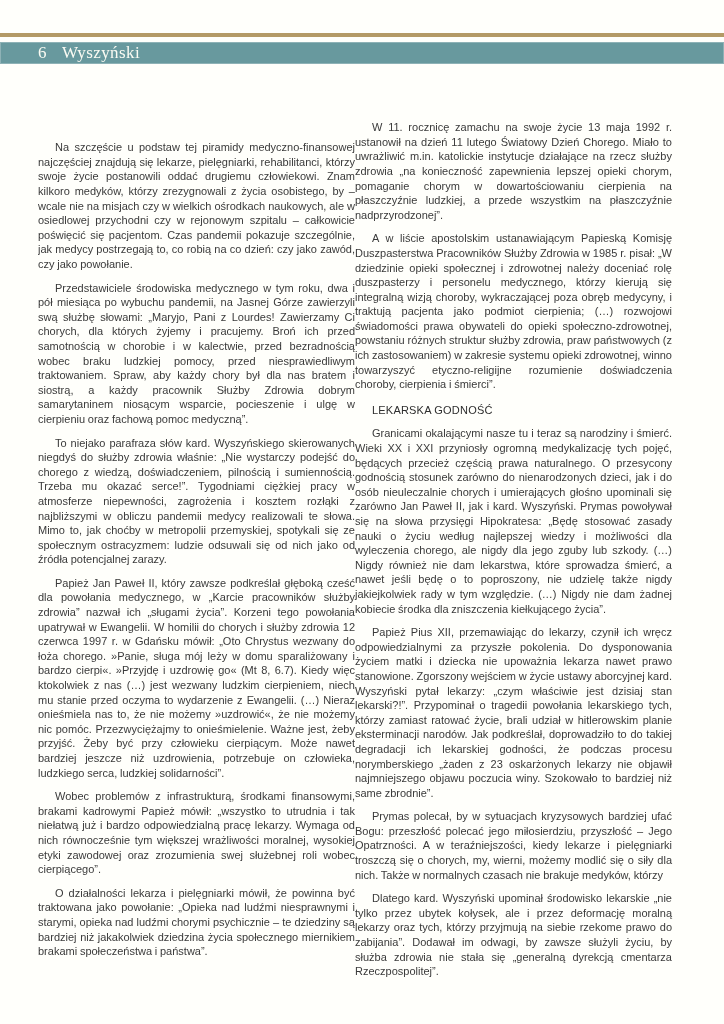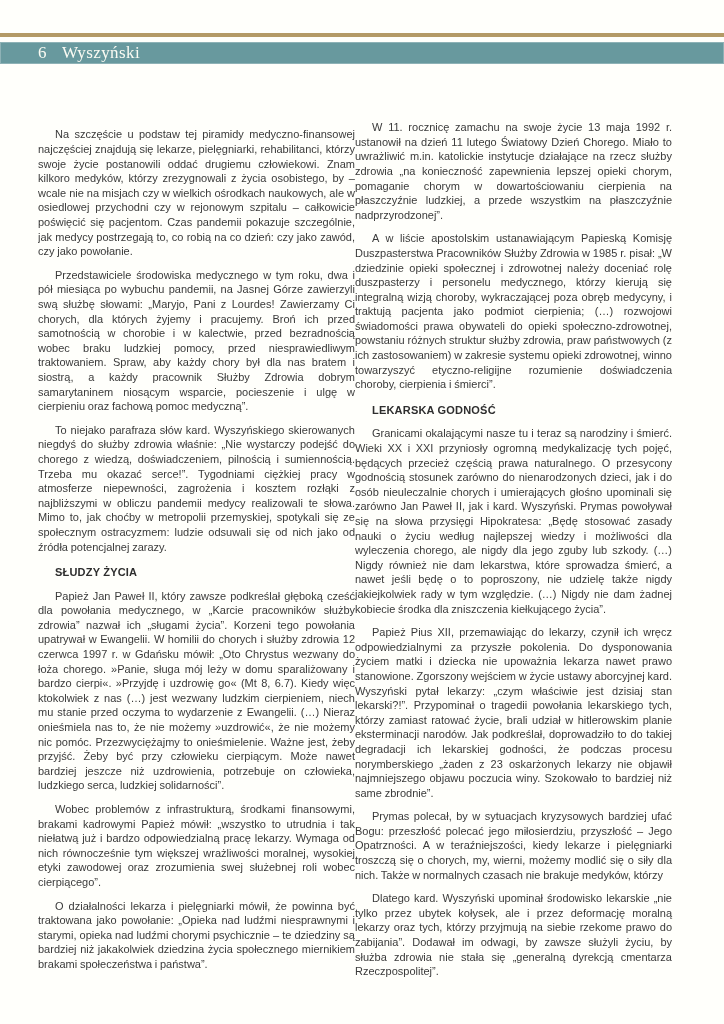--- a/index.html
+++ b/index.html
@@ -60,42 +60,41 @@
     text-align: justify;
     font-size: 11px;
     line-height: 14.6px;
     word-spacing: -0.3px;
     color: #3a3a3a;
   }
   .subhead {
     margin: 11px 0 9px 0;
     padding-left: 17px;
     font-size: 11px;
-    font-weight: 700;
+    font-weight: 400;
     letter-spacing: 0.2px;
     color: #2e2e2e;
     line-height: 14.6px;
   }
 </style>
 </head>
 <body style="background: rgb(255, 255, 251);">
 
 <div class="gold-rule" style="background: rgb(180, 154, 102);"></div>
 
 <div class="header-band" style="background: rgb(104, 153, 158); color: rgb(251, 251, 243);">
   <span class="page-num">6</span>
   <span class="section-title">Wyszyński</span>
 </div>
 
 <div class="content">
   <div class="col">
     <p class="para">Na szczęście u podstaw tej piramidy medyczno-finansowej najczęściej znajdują się lekarze, pielęgniarki, rehabilitanci, którzy swoje życie postanowili oddać drugiemu człowiekowi. Znam kilkoro medyków, którzy zrezygnowali z życia osobistego, by – wcale nie na misjach czy w wielkich ośrodkach naukowych, ale w osiedlowej przychodni czy w rejonowym szpitalu – całkowicie poświęcić się pacjentom. Czas pandemii pokazuje szczególnie, jak medycy postrzegają to, co robią na co dzień: czy jako zawód, czy jako powołanie.</p>
     <p class="para">Przedstawiciele środowiska medycznego w tym roku, dwa i pół miesiąca po wybuchu pandemii, na Jasnej Górze zawierzyli swą służbę słowami: „Maryjo, Pani z Lourdes! Zawierzamy Ci chorych, dla których żyjemy i pracujemy. Broń ich przed samotnością w chorobie i w kalectwie, przed bezradnością wobec braku ludzkiej pomocy, przed niesprawiedliwym traktowaniem. Spraw, aby każdy chory był dla nas bratem i siostrą, a każdy pracownik Służby Zdrowia dobrym samarytaninem niosącym wsparcie, pocieszenie i ulgę w cierpieniu oraz fachową pomoc medyczną”.</p>
     <p class="para">To niejako parafraza słów kard. Wyszyńskiego skierowanych niegdyś do służby zdrowia właśnie: „Nie wystarczy podejść do chorego z wiedzą, doświadczeniem, pilnością i sumiennością. Trzeba mu okazać serce!”. Tygodniami ciężkiej pracy w atmosferze niepewności, zagrożenia i kosztem rozłąki z najbliższymi w obliczu pandemii medycy realizowali te słowa. Mimo to, jak choćby w metropolii przemyskiej, spotykali się ze społecznym ostracyzmem: ludzie odsuwali się od nich jako od źródła potencjalnej zarazy.</p>
-    <h3 class="subhead">SŁUDZY ŻYCIA</h3>
     <p class="para">Papież Jan Paweł II, który zawsze podkreślał głęboką cześć dla powołania medycznego, w „Karcie pracowników służby zdrowia” nazwał ich „sługami życia”. Korzeni tego powołania upatrywał w Ewangelii. W homilii do chorych i służby zdrowia 12 czerwca 1997 r. w Gdańsku mówił: „Oto Chrystus wezwany do łoża chorego. »Panie, sługa mój leży w domu sparaliżowany i bardzo cierpi«. »Przyjdę i uzdrowię go« (Mt 8, 6.7). Kiedy więc ktokolwiek z nas (…) jest wezwany ludzkim cierpieniem, niech mu stanie przed oczyma to wydarzenie z Ewangelii. (…) Nieraz onieśmiela nas to, że nie możemy »uzdrowić«, że nie możemy nic pomóc. Przezwyciężajmy to onieśmielenie. Ważne jest, żeby przyjść. Żeby być przy człowieku cierpiącym. Może nawet bardziej jeszcze niż uzdrowienia, potrzebuje on człowieka, ludzkiego serca, ludzkiej solidarności”.</p>
     <p class="para">Wobec problemów z infrastrukturą, środkami finansowymi, brakami kadrowymi Papież mówił: „wszystko to utrudnia i tak niełatwą już i bardzo odpowiedzialną pracę lekarzy. Wymaga od nich równocześnie tym większej wrażliwości moralnej, wysokiej etyki zawodowej oraz zrozumienia swej służebnej roli wobec cierpiącego”.</p>
     <p class="para">O działalności lekarza i pielęgniarki mówił, że powinna być traktowana jako powołanie: „Opieka nad ludźmi niesprawnymi i starymi, opieka nad ludźmi chorymi psychicznie – te dziedziny są bardziej niż jakakolwiek dziedzina życia społecznego miernikiem brakami społeczeństwa i państwa”.</p>
   </div>
   <div class="col">
     <p class="para">W 11. rocznicę zamachu na swoje życie 13 maja 1992 r. ustanowił na dzień 11 lutego Światowy Dzień Chorego. Miało to uwrażliwić m.in. katolickie instytucje działające na rzecz służby zdrowia „na konieczność zapewnienia lepszej opieki chorym, pomaganie chorym w dowartościowaniu cierpienia na płaszczyźnie ludzkiej, a przede wszystkim na płaszczyźnie nadprzyrodzonej”.</p>
     <p class="para">A w liście apostolskim ustanawiającym Papieską Komisję Duszpasterstwa Pracowników Służby Zdrowia w 1985 r. pisał: „W dziedzinie opieki społecznej i zdrowotnej należy doceniać rolę duszpasterzy i personelu medycznego, którzy kierują się integralną wizją choroby, wykraczającej poza obręb medycyny, i traktują pacjenta jako podmiot cierpienia; (…) rozwojowi świadomości prawa obywateli do opieki społeczno-zdrowotnej, powstaniu różnych struktur służby zdrowia, praw państwowych (z ich zastosowaniem) w zakresie systemu opieki zdrowotnej, winno towarzyszyć etyczno-religijne rozumienie doświadczenia choroby, cierpienia i śmierci”.</p>
     <h3 class="subhead">LEKARSKA GODNOŚĆ</h3>
     <p class="para">Granicami okalającymi nasze tu i teraz są narodziny i śmierć. Wieki XX i XXI przyniosły ogromną medykalizację tych pojęć, będących przecież częścią prawa naturalnego. O przesycony godnością stosunek zarówno do nienarodzonych dzieci, jak i do osób nieuleczalnie chorych i umierających głośno upominali się zarówno Jan Paweł II, jak i kard. Wyszyński. Prymas powoływał się na słowa przysięgi Hipokratesa: „Będę stosować zasady nauki o życiu według najlepszej wiedzy i możliwości dla wyleczenia chorego, ale nigdy dla jego zguby lub szkody. (…) Nigdy również nie dam lekarstwa, które sprowadza śmierć, a nawet jeśli będę o to poproszony, nie udzielę także nigdy jakiejkolwiek rady w tym względzie. (…) Nigdy nie dam żadnej kobiecie środka dla zniszczenia kiełkującego życia”.</p>
     <p class="para">Papież Pius XII, przemawiając do lekarzy, czynił ich wręcz odpowiedzialnymi za przyszłe pokolenia. Do dysponowania życiem matki i dziecka nie upoważnia lekarza nawet prawo stanowione. Zgorszony wejściem w życie ustawy aborcyjnej kard. Wyszyński pytał lekarzy: „czym właściwie jest dzisiaj stan lekarski?!”. Przypominał o tragedii powołania lekarskiego tych, którzy zamiast ratować życie, brali udział w hitlerowskim planie eksterminacji narodów. Jak podkreślał, doprowadziło to do takiej degradacji ich lekarskiej godności, że podczas procesu norymberskiego „żaden z 23 oskarżonych lekarzy nie objawił najmniejszego objawu poczucia winy. Szokowało to bardziej niż same zbrodnie”.</p>

